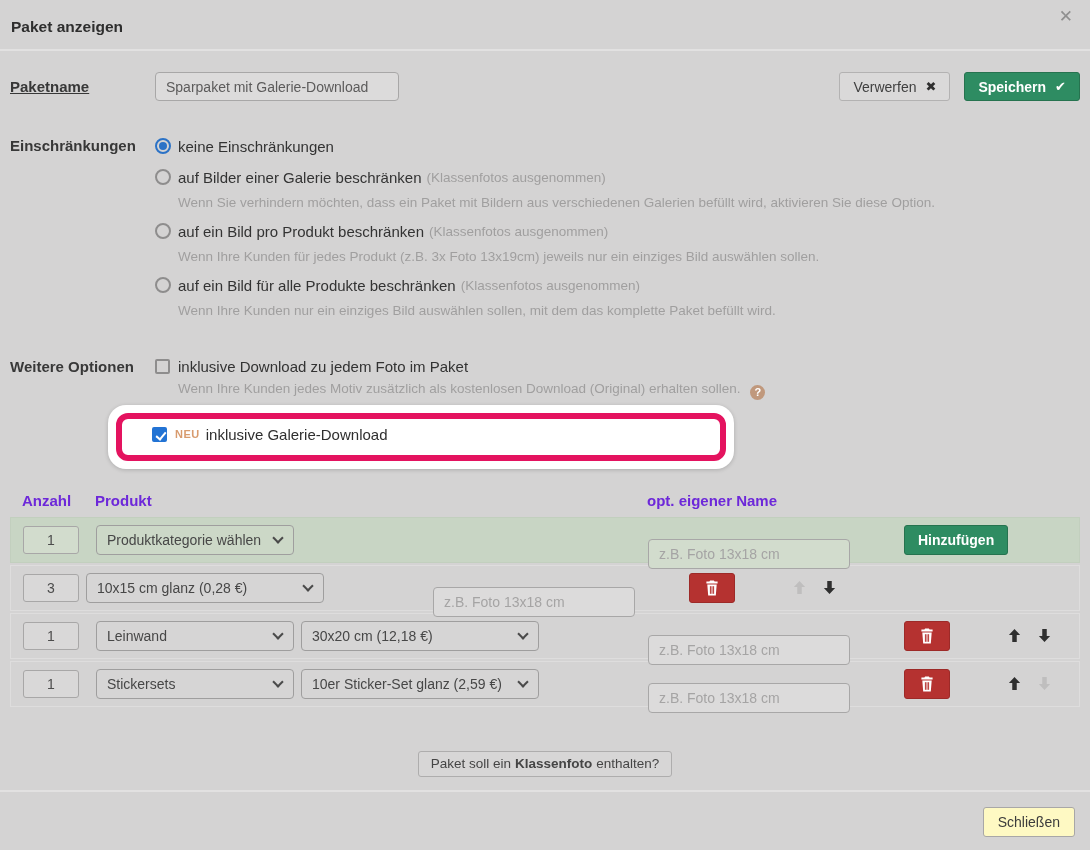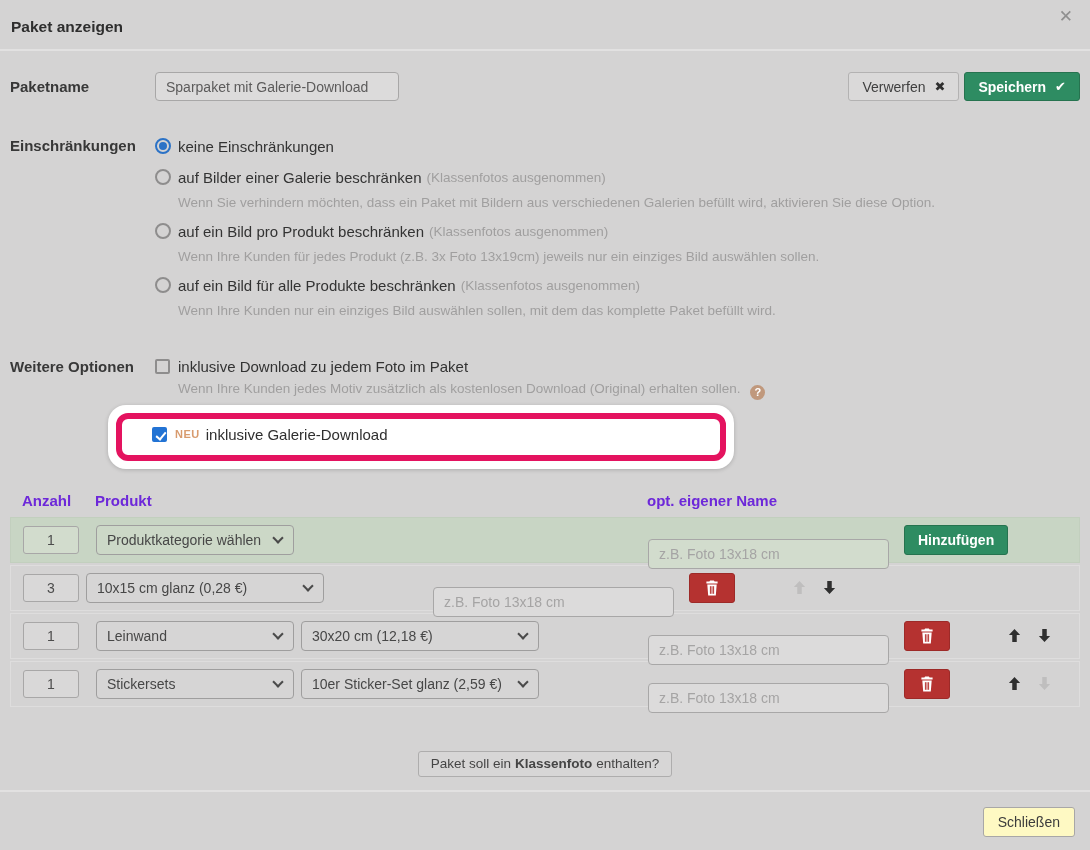--- a/index.html
+++ b/index.html
@@ -17,28 +17,28 @@
   .close-x { position:absolute; top:6px; right:17px; font-size:17px; color:#8f8f8f; cursor:pointer; }
 
   .modal-body { padding:0 10px; }
 
   
   .frow { display:flex; align-items:flex-start; }
   .flabel { flex:none; width:145px; font-weight:bold; font-size:15px; color:#383838; padding-top:4px; }
 
   
   .row-name { margin-top:21px; align-items:center; }
-  .row-name .flabel { padding-top:0; }
+  .row-name .flabel { padding-top:0;text-decoration:underline; }
   input.text-input {
     background:#dcdbdb; border:1px solid #a8a7a7; border-radius:4px;
     height:29px; padding:0 10px; font-family:inherit; font-size:14px; color:#5c5b5b; outline:none;
   }
   input.text-input::placeholder { color:#a5a4a4; }
   .name-input { width:244px; }
-  .head-actions { margin-left:auto; display:flex; gap:5px; }
+  .head-actions { margin-left:auto; display:flex; gap:14px; }
   .btn { display:inline-flex; align-items:center; justify-content:center; border-radius:3px;
          font-family:inherit; font-size:14px; cursor:pointer; }
   .btn-plain { background:#dad9d9; border:1px solid #b3b2b2; color:#3f3f3f; height:29px; padding:0 13px; }
   .btn-plain .bicon { margin-left:9px; font-size:13px; color:#2f2f2f; }
   .btn-green { background:#2e8c62; border:1px solid #26734f; color:#fff; font-weight:bold; height:29px; padding:0 13px; }
   .btn-green .bicon { margin-left:9px; font-size:13px; }
 
   
   .row-restrict { margin-top:32px; }
   .opt-group .opt { margin-bottom:5px; }
@@ -88,21 +88,21 @@
   .t-head .c-qty { margin-left:12px; }
   input.qty-input { width:56px; height:28px; text-align:center; background:#d9d8d8;
                     border:1px solid #a8a7a7; border-radius:3px; font-family:inherit; font-size:14px; color:#4c4c4c; }
   .trow-add input.qty-input { background:#d2dccd; }
   .sel { height:30px; background:#d6d5d5; border:1px solid #9f9e9e; border-radius:4px;
          display:flex; align-items:center; padding:0 10px; font-size:14px; color:#474747; cursor:pointer; width:100%; }
   .trow-add .sel { background:#ccd8c7; }
   .sel .sel-text { flex:1; white-space:nowrap; overflow:hidden; }
   .chev { flex:none; width:8px; height:8px; border-right:2px solid #4a4a4a; border-bottom:2px solid #4a4a4a;
           transform:rotate(45deg); margin:-4px 1px 0 8px; }
-  input.name-ph { width:241px; height:30px;margin-top:29px; }
+  input.name-ph { width:202px; height:30px;margin-top:29px; }
   .trow-add input.name-ph { background:#d2dccd; }
   .btn-add { width:108px; height:30px; }
   .btn-del { width:46px; height:30px; background:#b53230; border:1px solid #9d2a28; border-radius:3px;
              display:flex; align-items:center; justify-content:center; cursor:pointer; }
   .arrow-btn { width:16px; height:16px; cursor:pointer; color:#2f2f2f; }
   .arrow-btn.disabled { color:#bfbebe; cursor:default; }
   .arrow-btn svg { display:block; width:15px; height:15px; fill:currentColor; }
 
   
   .kf-wrap { text-align:center; margin-top:44px; }

